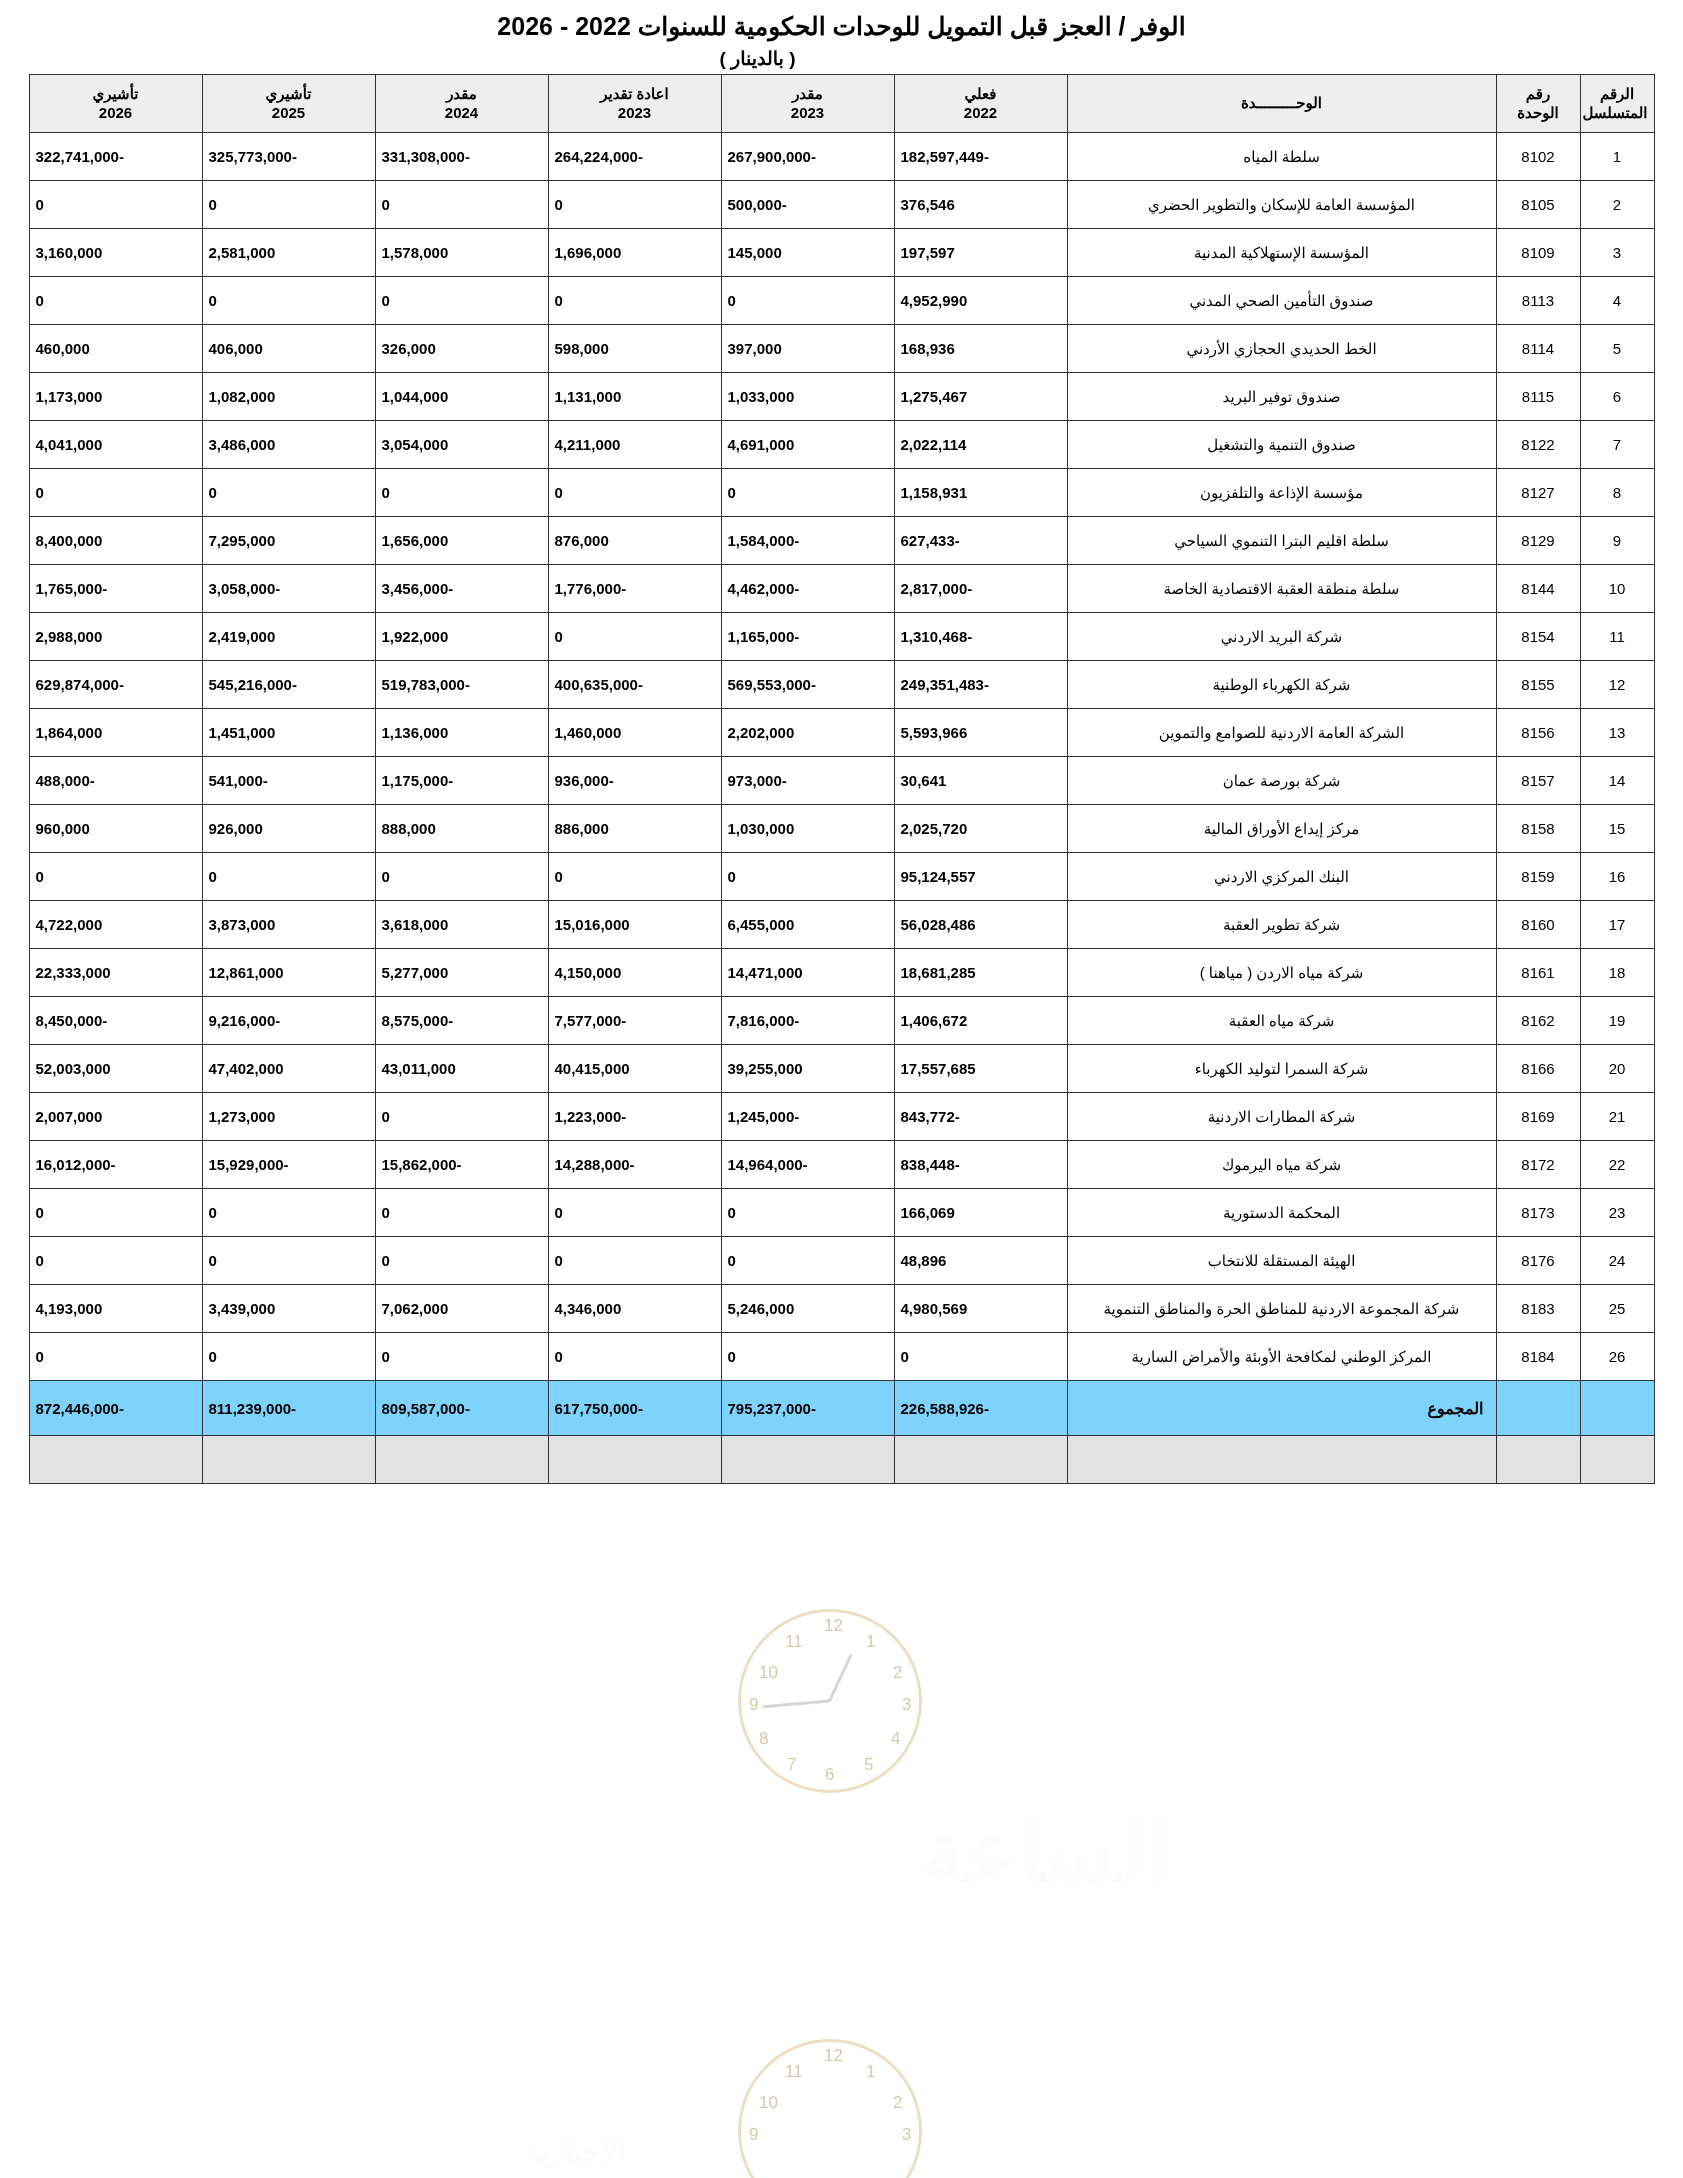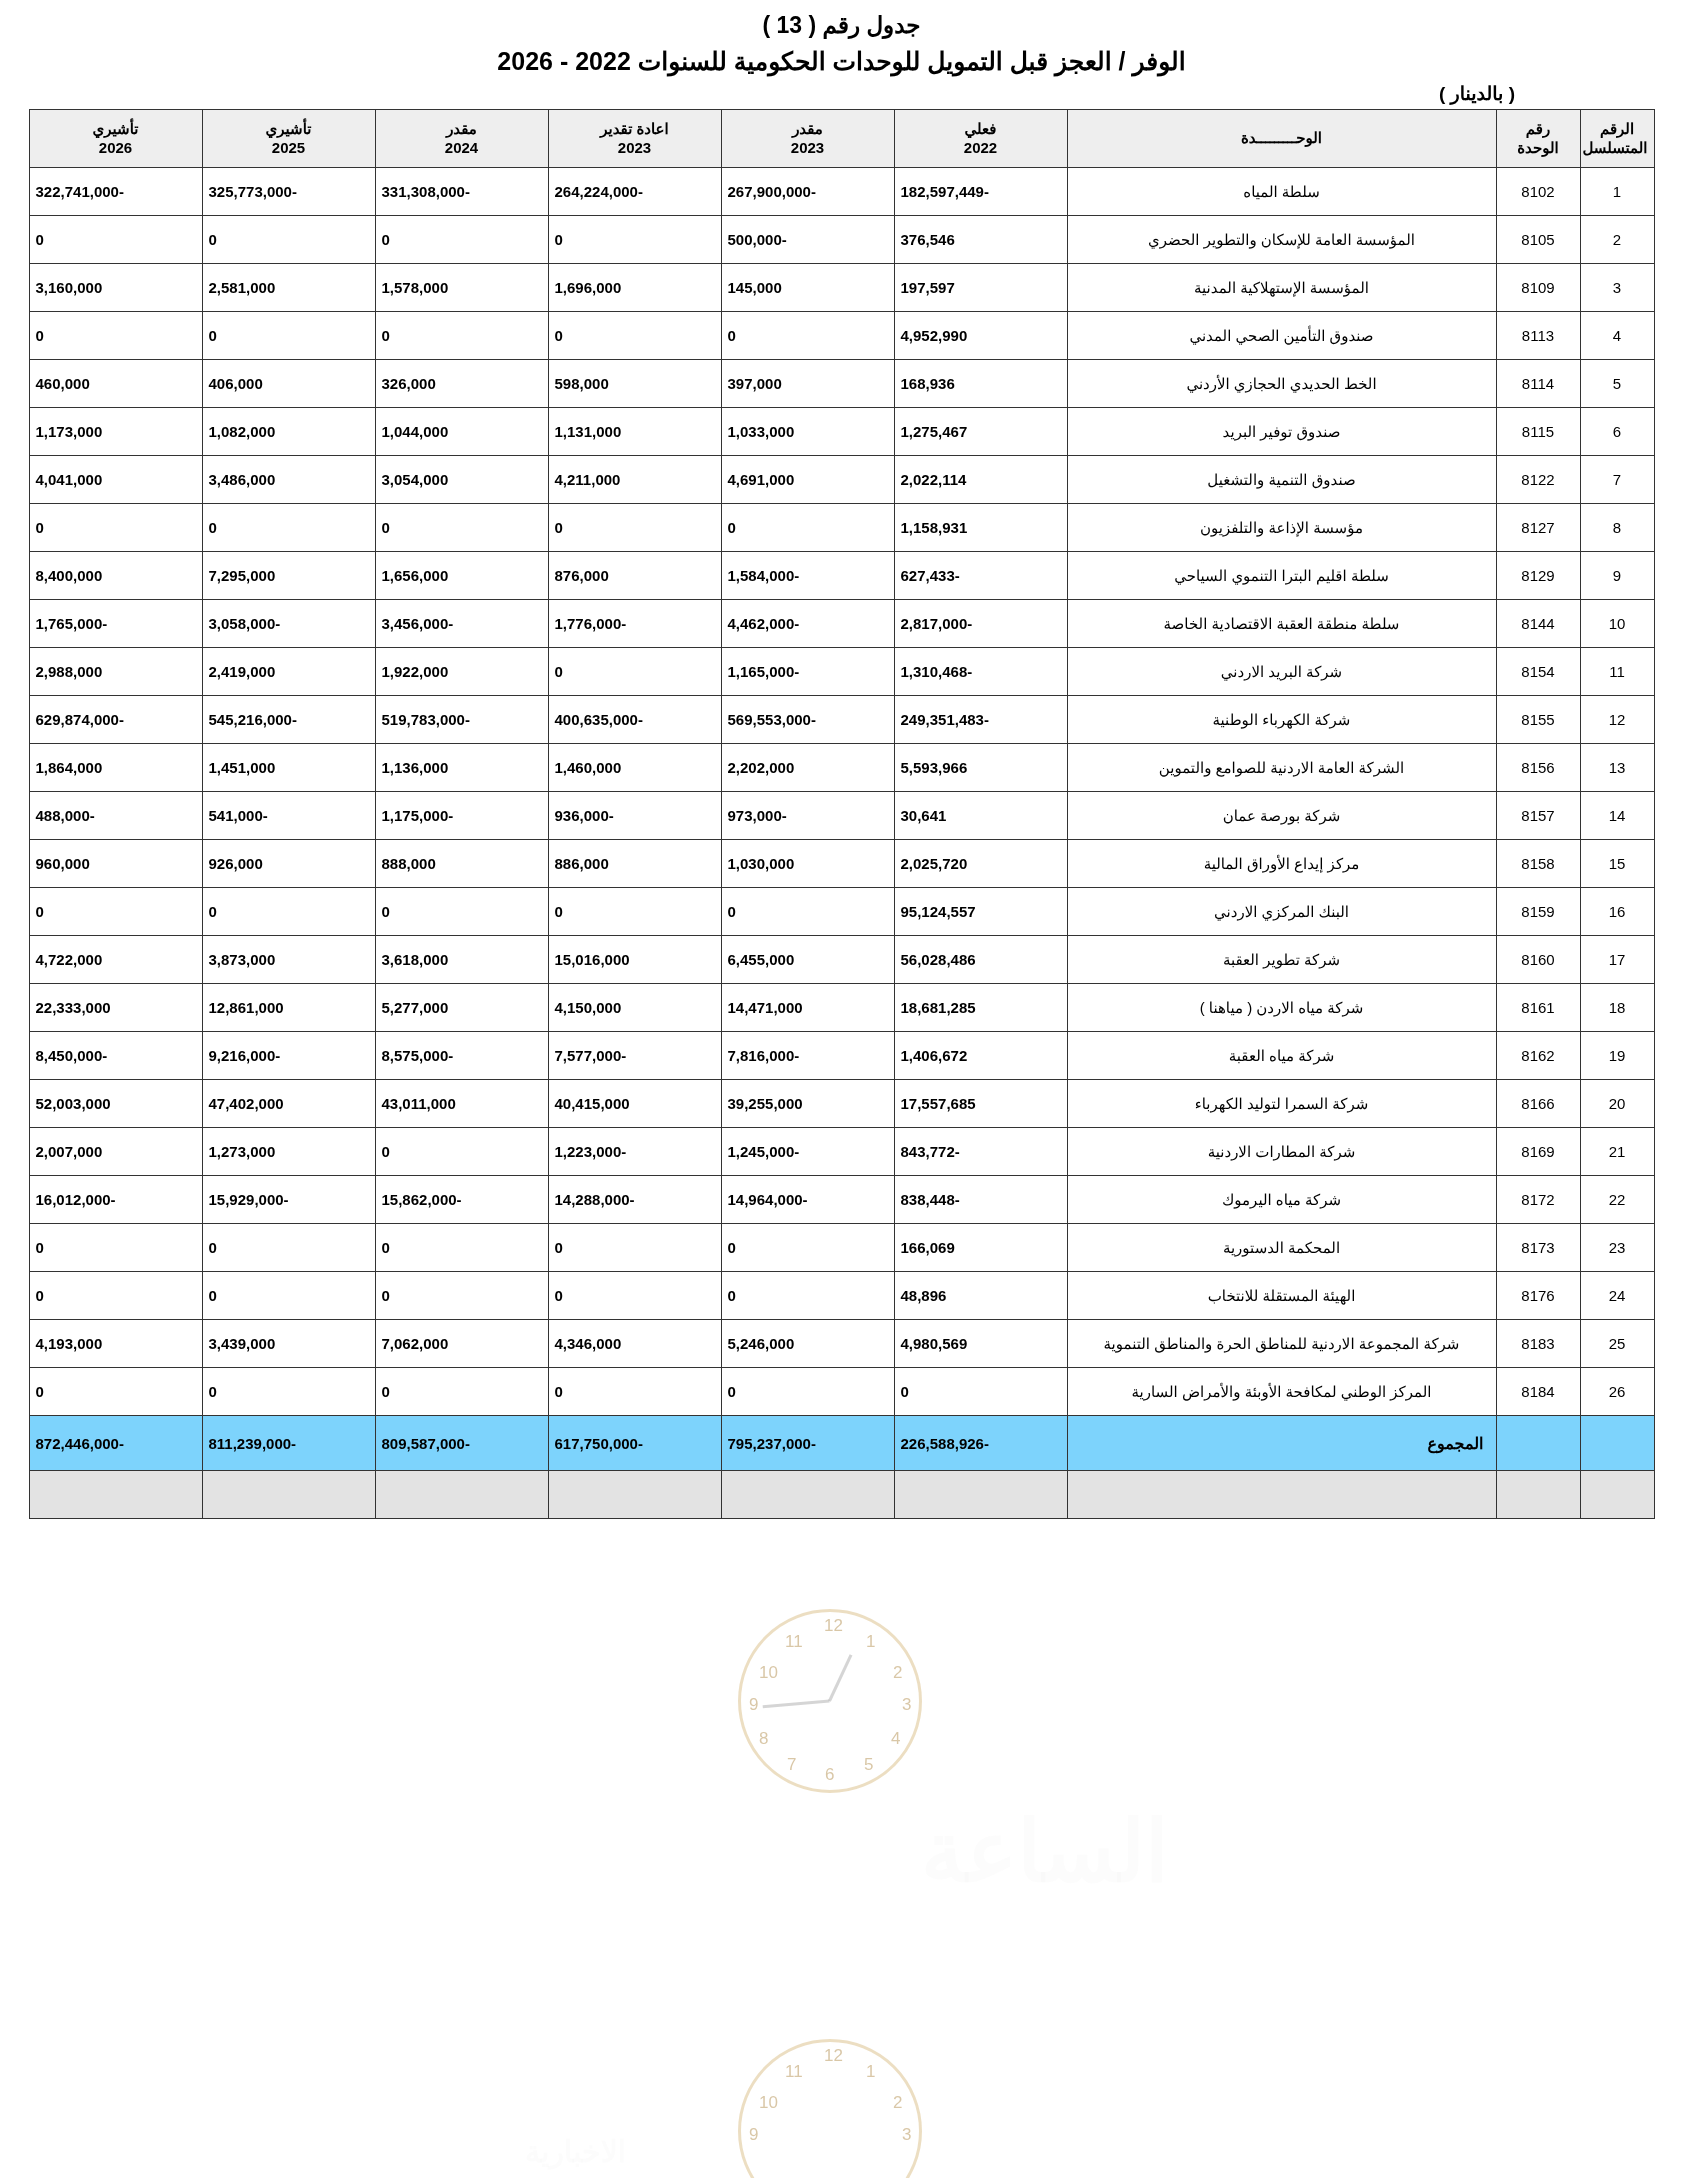--- a/index.html
+++ b/index.html
@@ -74,21 +74,21 @@
     margin-bottom: 8px;
   }
   .title-2 {
     font-size: 25px;
     font-weight: bold;
     margin-bottom: 4px;
   }
   .currency-note {
     font-size: 19px;
     font-weight: bold;
-    text-align: right;
+    text-align: center;
     margin: 6px 168px 4px 0;
   }
 
   table.main {
     border-collapse: collapse;
     margin: 0 auto;
     width: 1515px;
     table-layout: fixed;
     background: #fff;
   }
@@ -234,21 +234,20 @@
 <div class="watermark wm-mid wm-text-gray" style="left:248px; top:1307px;">الاخبارية</div>
 <div class="watermark wm-big" style="left:257px; top:1356px;">مدار</div>
 <div class="watermark wm-big wm-text-gray" style="left:950px; top:1337px;">الساعة</div>
 <div class="watermark wm-big wm-text-gray" style="left:921px; top:1802px;">الساعة</div>
 <div class="watermark wm-mid wm-text-gray" style="left:525px; top:2134px;">الاخبارية</div>
 <div class="watermark wm-mid wm-text-gray" style="left:1049px; top:931px;">مدار</div>
 
 <div class="page">
 
   <div class="title-block">
-    <div class="title-1">جدول رقم ( 13 )</div>
     <div class="title-2">الوفر / العجز قبل التمويل للوحدات الحكومية للسنوات 2022 - 2026</div>
   </div>
 
   <div class="currency-note">( بالدينار )</div>
 
   <table class="main">
     <thead>
       <tr>
         <th class="h-seq">
           <div>الرقم</div>

